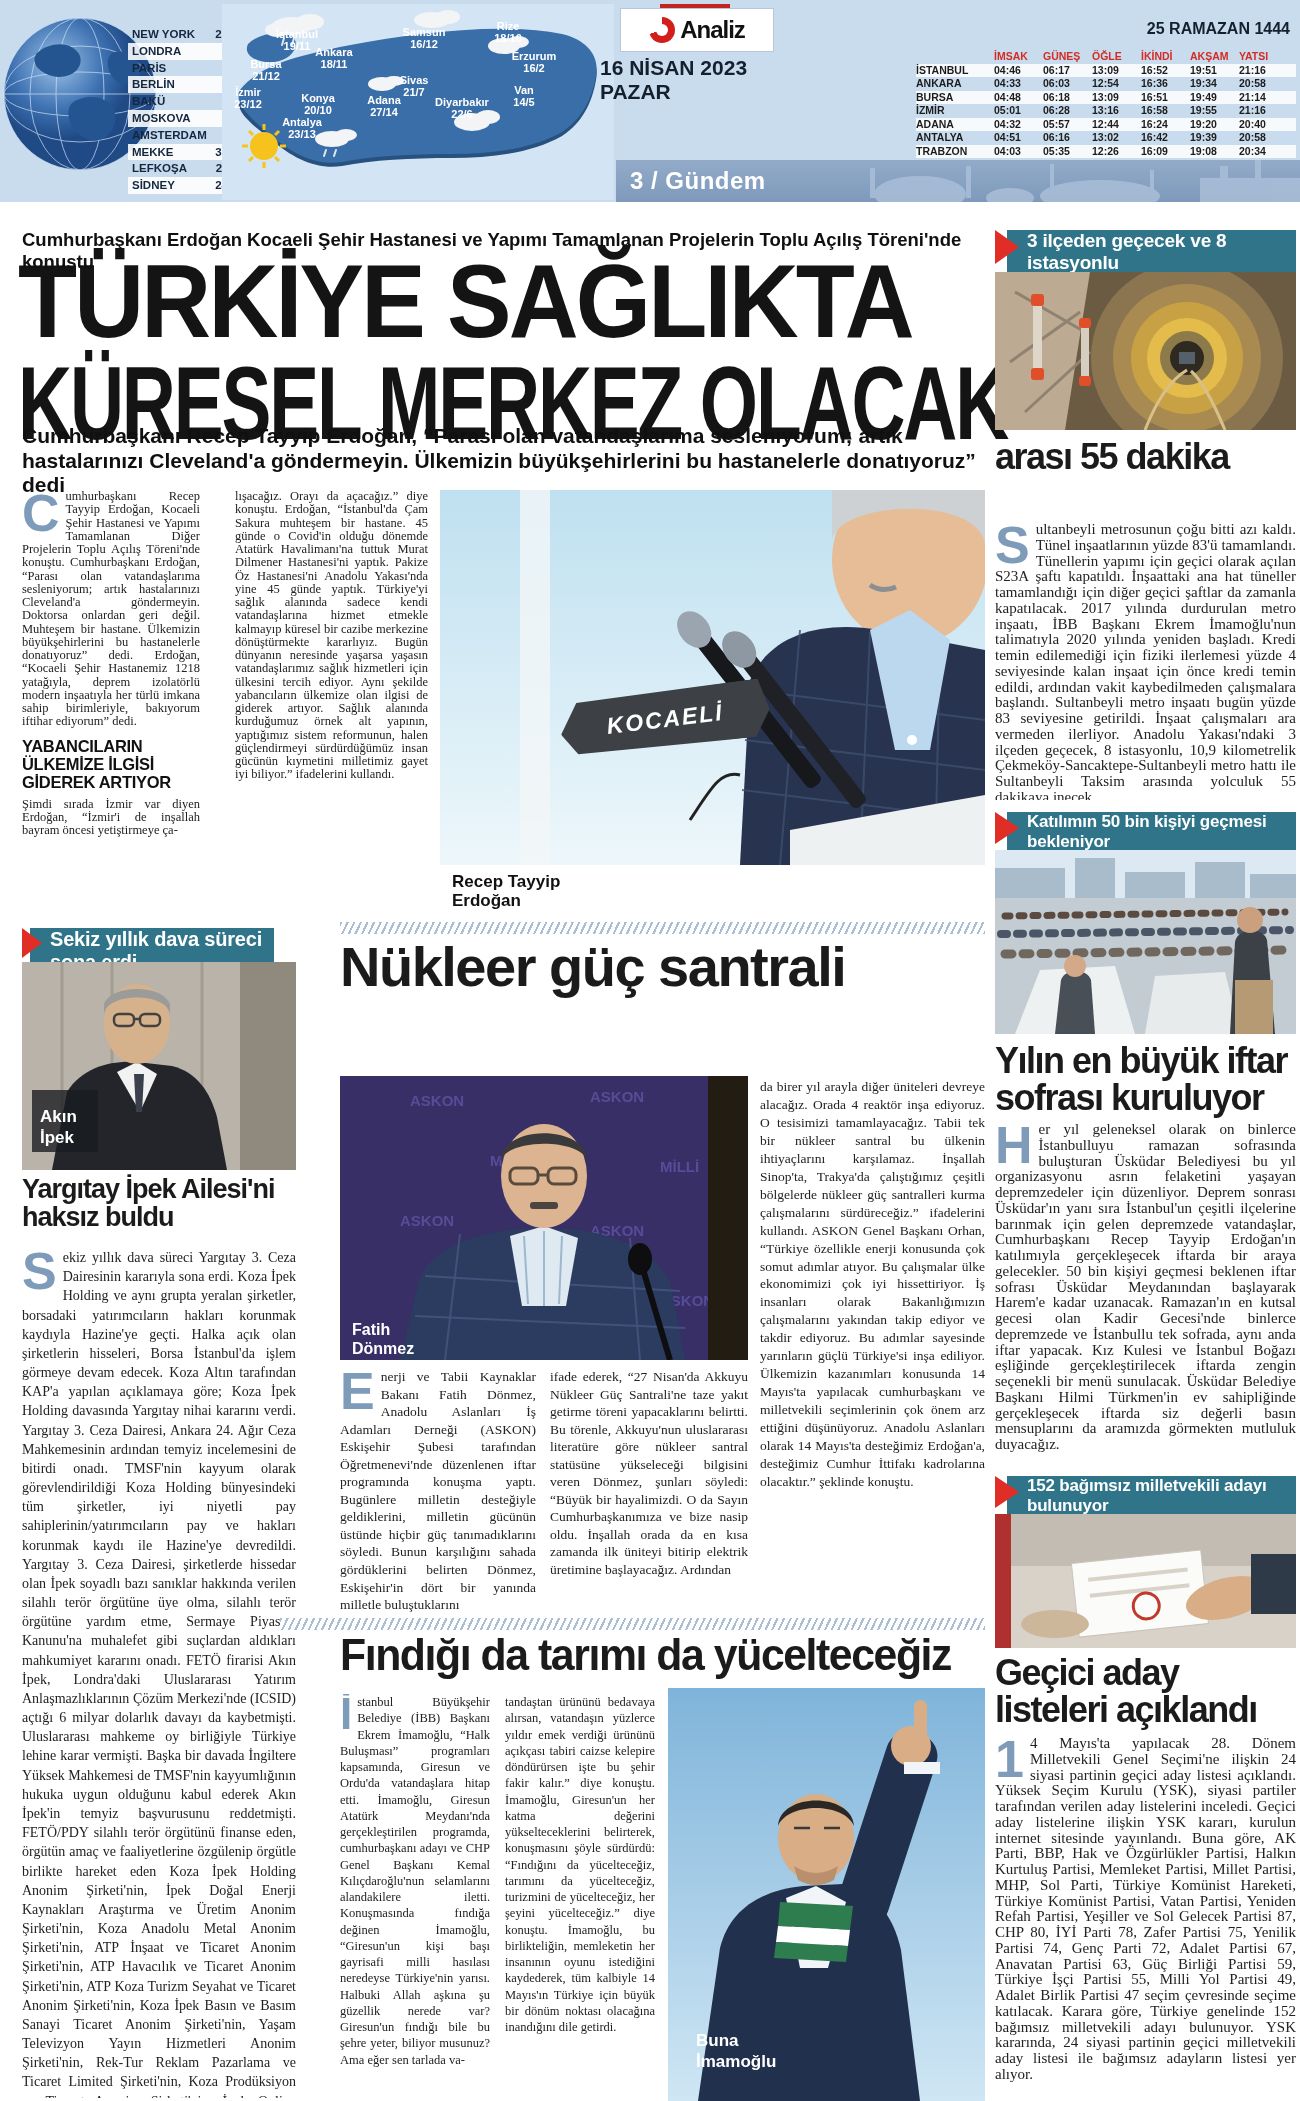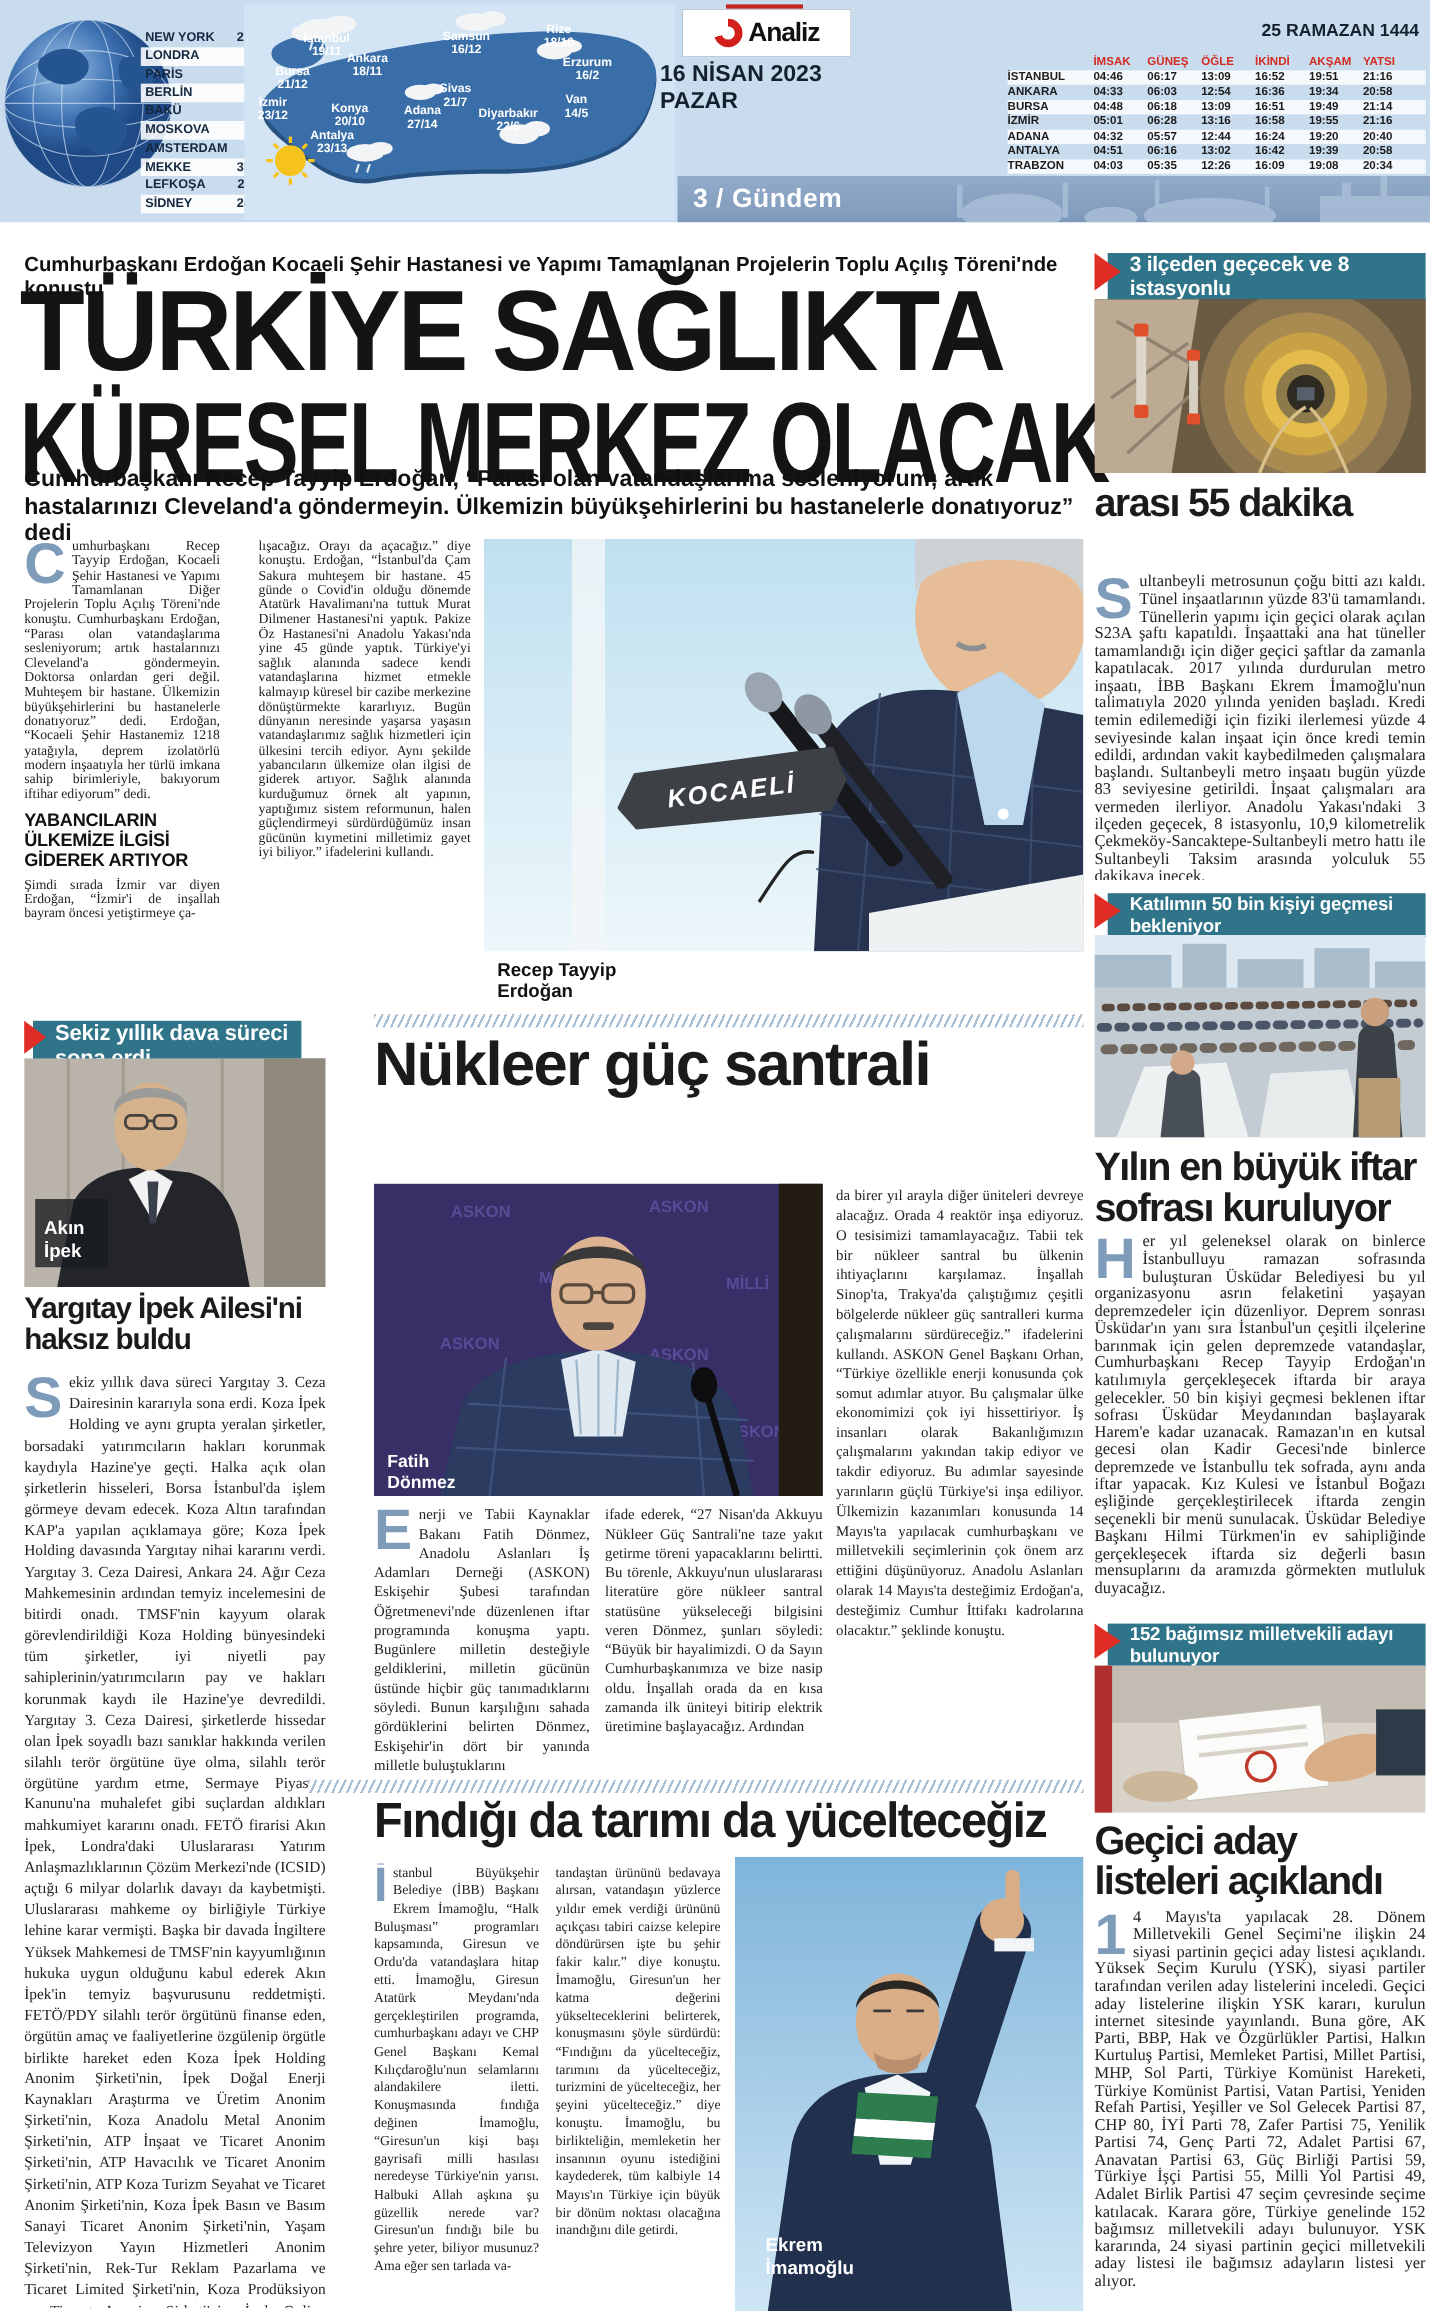--- a/index.html
+++ b/index.html
@@ -503,21 +503,21 @@
         </g>
       <ellipse cx="148" cy="150" rx="38" ry="44" fill="#d9ad85"></ellipse>
       <path d="M110,138 C112,104 184,104 186,138 C176,114 120,114 110,138 Z" fill="#2a2724"></path>
       <path d="M126,178 q22,14 44,0 l-4,14 q-18,10 -36,0 Z" fill="#b98f6d"></path>
       <g stroke="#3a3a3a" stroke-width="2.5">
           <line x1="126" y1="140" x2="142" y2="140"></line>
           <line x1="156" y1="140" x2="172" y2="140"></line>
         </g>
     </svg>
     <div class="photoLbl" style="left:28px;top:330px;font-size:17px;line-height:1.25">
-      <div>Ekrem</div>
+      <div>Buna</div>
         <div>İmamoğlu</div>
     </div>
   </div>
 
   <div class="abs tab" style="left:995px;top:230px;width:301px;height:34px">
     <div class="arrow"></div>
     <div class="bar" style="font-size:19px">3 ilçeden geçecek ve 8 istasyonlu</div>
   </div>
   <div class="abs" style="left:995px;top:272px;width:301px;height:158px">
     <svg width="301" height="158" viewBox="0 0 301 158">

